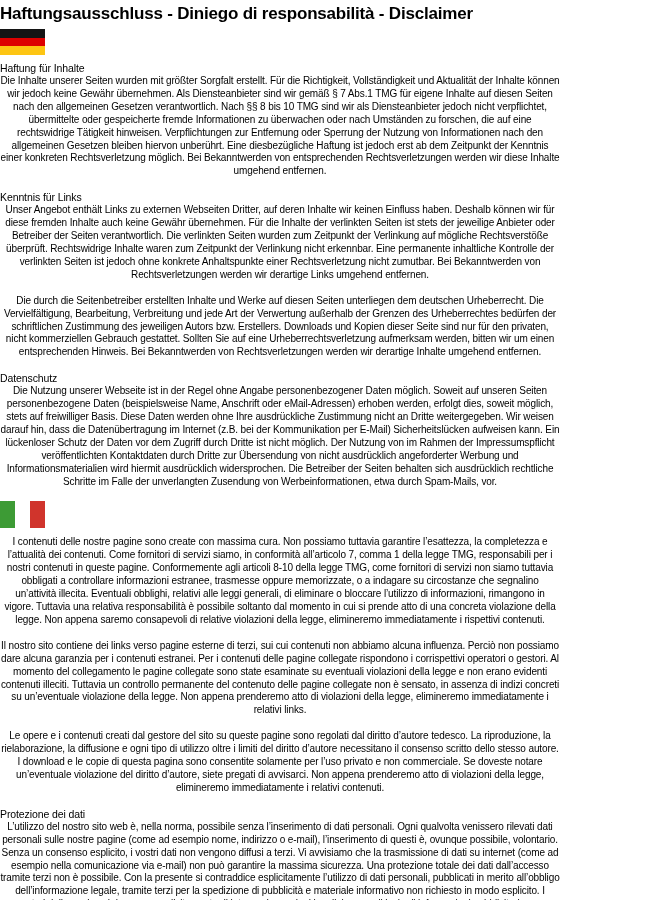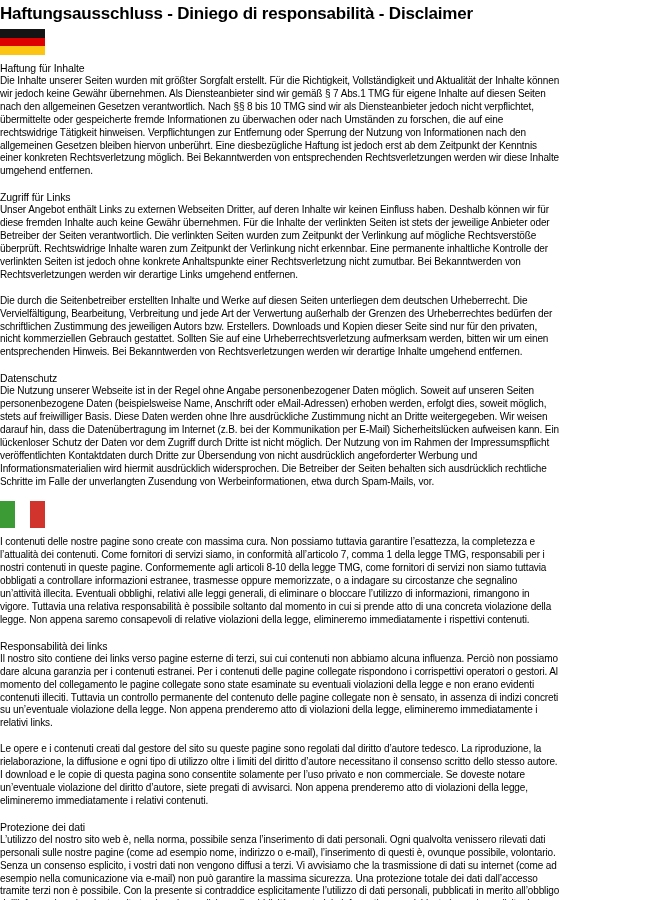--- a/index.html
+++ b/index.html
@@ -44,21 +44,21 @@
     line-height: 13px;
     font-weight: normal;
     margin: 0;
     letter-spacing: -0.1px;
   }
   p.section-body {
     font-size: 10px;
     line-height: 12.9px;
     margin: 0;
     letter-spacing: -0.12px;
-    text-align: left;
+    text-align: center;
   }
 </style>
 </head>
 <body>
 
 <div class="page">
 
   <h1 class="page-title">Haftungsausschluss - Diniego di responsabilità - Disclaimer</h1>
 
   <div class="flag flag-germany">
@@ -66,21 +66,21 @@
     <div class="stripe de-red"></div>
     <div class="stripe de-gold"></div>
   </div>
 
   <section class="disclaimer-section">
     <h2 class="section-heading">Haftung für Inhalte</h2>
     <p class="section-body">Die Inhalte unserer Seiten wurden mit größter Sorgfalt erstellt. Für die Richtigkeit, Vollständigkeit und Aktualität der Inhalte können wir jedoch keine Gewähr übernehmen. Als Diensteanbieter sind wir gemäß § 7 Abs.1 TMG für eigene Inhalte auf diesen Seiten nach den allgemeinen Gesetzen verantwortlich. Nach §§ 8 bis 10 TMG sind wir als Diensteanbieter jedoch nicht verpflichtet, übermittelte oder gespeicherte fremde Informationen zu überwachen oder nach Umständen zu forschen, die auf eine rechtswidrige Tätigkeit hinweisen. Verpflichtungen zur Entfernung oder Sperrung der Nutzung von Informationen nach den allgemeinen Gesetzen bleiben hiervon unberührt. Eine diesbezügliche Haftung ist jedoch erst ab dem Zeitpunkt der Kenntnis einer konkreten Rechtsverletzung möglich. Bei Bekanntwerden von entsprechenden Rechtsverletzungen werden wir diese Inhalte umgehend entfernen.</p>
   </section>
 
   <section class="disclaimer-section">
-    <h2 class="section-heading">Zugriff für Links</h2>
+    <h2 class="section-heading">Kenntnis für Links</h2>
     <p class="section-body">Unser Angebot enthält Links zu externen Webseiten Dritter, auf deren Inhalte wir keinen Einfluss haben. Deshalb können wir für diese fremden Inhalte auch keine Gewähr übernehmen. Für die Inhalte der verlinkten Seiten ist stets der jeweilige Anbieter oder Betreiber der Seiten verantwortlich. Die verlinkten Seiten wurden zum Zeitpunkt der Verlinkung auf mögliche Rechtsverstöße überprüft. Rechtswidrige Inhalte waren zum Zeitpunkt der Verlinkung nicht erkennbar. Eine permanente inhaltliche Kontrolle der verlinkten Seiten ist jedoch ohne konkrete Anhaltspunkte einer Rechtsverletzung nicht zumutbar. Bei Bekanntwerden von Rechtsverletzungen werden wir derartige Links umgehend entfernen.</p>
   </section>
 
   <section class="disclaimer-section">
     <p class="section-body">Die durch die Seitenbetreiber erstellten Inhalte und Werke auf diesen Seiten unterliegen dem deutschen Urheberrecht. Die Vervielfältigung, Bearbeitung, Verbreitung und jede Art der Verwertung außerhalb der Grenzen des Urheberrechtes bedürfen der schriftlichen Zustimmung des jeweiligen Autors bzw. Erstellers. Downloads und Kopien dieser Seite sind nur für den privaten, nicht kommerziellen Gebrauch gestattet. Sollten Sie auf eine Urheberrechtsverletzung aufmerksam werden, bitten wir um einen entsprechenden Hinweis. Bei Bekanntwerden von Rechtsverletzungen werden wir derartige Inhalte umgehend entfernen.</p>
   </section>
 
   <section class="disclaimer-section">
     <h2 class="section-heading">Datenschutz</h2>
     <p class="section-body">Die Nutzung unserer Webseite ist in der Regel ohne Angabe personenbezogener Daten möglich. Soweit auf unseren Seiten personenbezogene Daten (beispielsweise Name, Anschrift oder eMail-Adressen) erhoben werden, erfolgt dies, soweit möglich, stets auf freiwilliger Basis. Diese Daten werden ohne Ihre ausdrückliche Zustimmung nicht an Dritte weitergegeben. Wir weisen darauf hin, dass die Datenübertragung im Internet (z.B. bei der Kommunikation per E-Mail) Sicherheitslücken aufweisen kann. Ein lückenloser Schutz der Daten vor dem Zugriff durch Dritte ist nicht möglich. Der Nutzung von im Rahmen der Impressumspflicht veröffentlichten Kontaktdaten durch Dritte zur Übersendung von nicht ausdrücklich angeforderter Werbung und Informationsmaterialien wird hiermit ausdrücklich widersprochen. Die Betreiber der Seiten behalten sich ausdrücklich rechtliche Schritte im Falle der unverlangten Zusendung von Werbeinformationen, etwa durch Spam-Mails, vor.</p>
@@ -90,21 +90,20 @@
     <div class="stripe it-green"></div>
     <div class="stripe it-white"></div>
     <div class="stripe it-red"></div>
   </div>
 
   <section class="disclaimer-section">
     <p class="section-body">I contenuti delle nostre pagine sono create con massima cura. Non possiamo tuttavia garantire l’esattezza, la completezza e l’attualità dei contenuti. Come fornitori di servizi siamo, in conformità all’articolo 7, comma 1 della legge TMG, responsabili per i nostri contenuti in queste pagine. Conformemente agli articoli 8-10 della legge TMG, come fornitori di servizi non siamo tuttavia obbligati a controllare informazioni estranee, trasmesse oppure memorizzate, o a indagare su circostanze che segnalino un’attività illecita. Eventuali obblighi, relativi alle leggi generali, di eliminare o bloccare l’utilizzo di informazioni, rimangono in vigore. Tuttavia una relativa responsabilità è possibile soltanto dal momento in cui si prende atto di una concreta violazione della legge. Non appena saremo consapevoli di relative violazioni della legge, elimineremo immediatamente i rispettivi contenuti.</p>
   </section>
 
   <section class="disclaimer-section">
-    <h2 class="section-heading">Responsabilità dei links</h2>
     <p class="section-body">Il nostro sito contiene dei links verso pagine esterne di terzi, sui cui contenuti non abbiamo alcuna influenza. Perciò non possiamo dare alcuna garanzia per i contenuti estranei. Per i contenuti delle pagine collegate rispondono i corrispettivi operatori o gestori. Al momento del collegamento le pagine collegate sono state esaminate su eventuali violazioni della legge e non erano evidenti contenuti illeciti. Tuttavia un controllo permanente del contenuto delle pagine collegate non è sensato, in assenza di indizi concreti su un’eventuale violazione della legge. Non appena prenderemo atto di violazioni della legge, elimineremo immediatamente i relativi links.</p>
   </section>
 
   <section class="disclaimer-section">
     <p class="section-body">Le opere e i contenuti creati dal gestore del sito su queste pagine sono regolati dal diritto d’autore tedesco. La riproduzione, la rielaborazione, la diffusione e ogni tipo di utilizzo oltre i limiti del diritto d’autore necessitano il consenso scritto dello stesso autore. I download e le copie di questa pagina sono consentite solamente per l’uso privato e non commerciale. Se doveste notare un’eventuale violazione del diritto d’autore, siete pregati di avvisarci. Non appena prenderemo atto di violazioni della legge, elimineremo immediatamente i relativi contenuti.</p>
   </section>
 
   <section class="disclaimer-section">
     <h2 class="section-heading">Protezione dei dati</h2>
     <p class="section-body">L’utilizzo del nostro sito web è, nella norma, possibile senza l’inserimento di dati personali. Ogni qualvolta venissero rilevati dati personali sulle nostre pagine (come ad esempio nome, indirizzo o e-mail), l’inserimento di questi è, ovunque possibile, volontario. Senza un consenso esplicito, i vostri dati non vengono diffusi a terzi. Vi avvisiamo che la trasmissione di dati su internet (come ad esempio nella comunicazione via e-mail) non può garantire la massima sicurezza. Una protezione totale dei dati dall’accesso tramite terzi non è possibile. Con la presente si contraddice esplicitamente l’utilizzo di dati personali, pubblicati in merito all’obbligo dell’informazione legale, tramite terzi per la spedizione di pubblicità e materiale informativo non richiesto in modo esplicito. I gestori delle pagine si riservano esplicitamente di intrapredere azioni legali, in caso di invio di informazioni pubblicitarie non richieste, come ad esempio tramite spam.</p>

